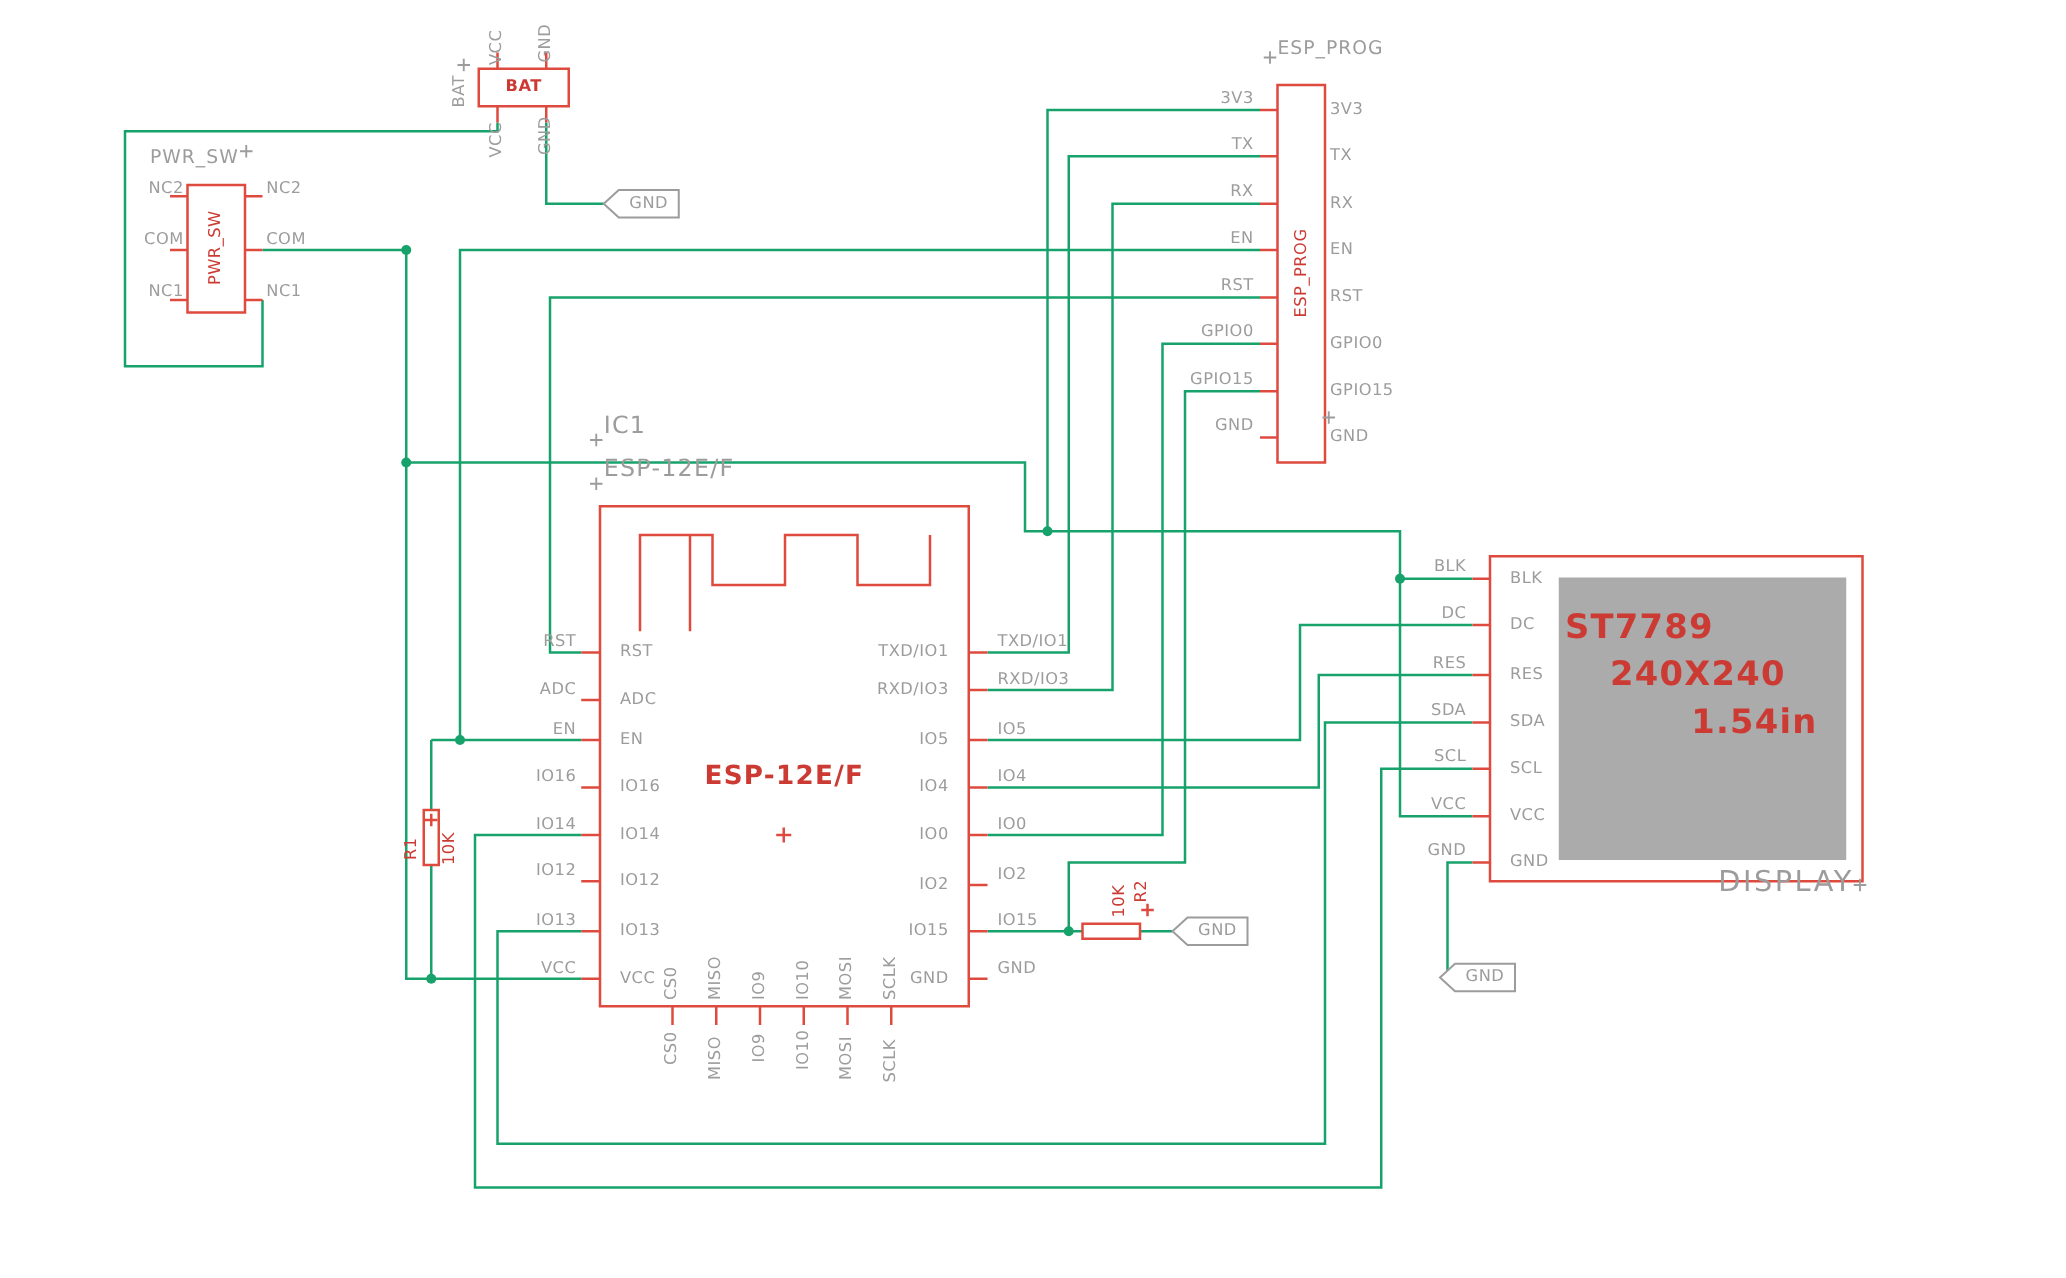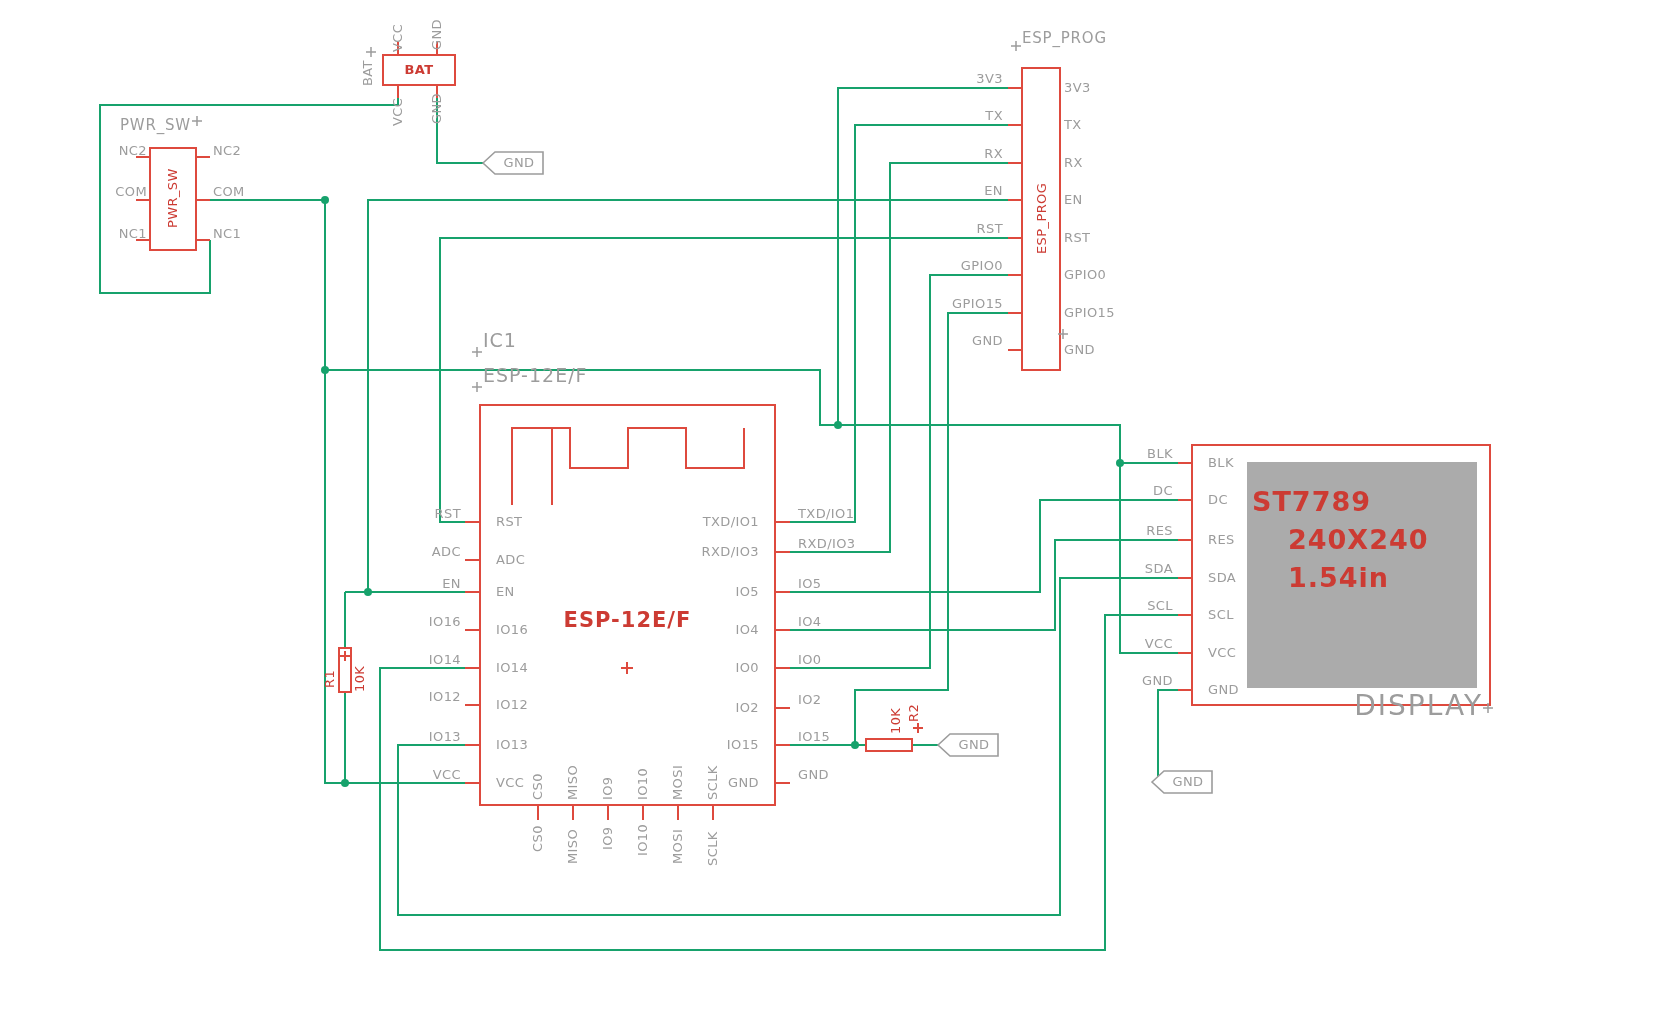--- a/index.html
+++ b/index.html
@@ -7,21 +7,21 @@
           font-family:"DejaVu Sans",sans-serif;}
   #schem-svg{position:absolute;left:0;top:0;z-index:0;}
   .t{position:absolute;z-index:2;font-family:"DejaVu Sans",sans-serif;font-size:13px;line-height:16px;
      color:#9c9c9c;letter-spacing:.4px;white-space:nowrap;}
   .red{color:#cc3b33;}
   .rr{text-align:right;}
   .ctr{text-align:center;}
   .rot{transform:rotate(-90deg);transform-origin:0 0;}
   .t15{font-size:15px;letter-spacing:.8px;}
   .t19{font-size:19px;letter-spacing:1px;}
-  .t21{font-size:28px;letter-spacing:2px;}
+  .t21{font-size:23px;letter-spacing:2px;}
   .t27{font-size:27px;letter-spacing:1px;font-weight:bold;}
   .b{font-weight:bold;}
 </style>
 </head>
 <body>
 
 <div id="canvas">
 
 <svg id="schem-svg" width="1653" height="1022" viewBox="0 0 1653 1022">
 
@@ -250,21 +250,21 @@
 <span class="t rot" style="left:705px;top:866px;">SCLK</span>
 
 <span class="t red rot" style="left:322px;top:688px;">R1</span>
 <span class="t red rot" style="left:352px;top:692px;">10K</span>
 <span class="t red rot" style="left:906px;top:722px;">R2</span>
 <span class="t red rot" style="left:888px;top:734px;">10K</span>
 
 <span class="t t21 rr" style="left:1323px;top:698px;width:160px;">DISPLAY</span>
 <span class="t t27 red" style="left:1252px;top:494px;">ST7789</span>
 <span class="t t27 red" style="left:1288px;top:532px;">240X240</span>
-<span class="t t27 red" style="left:1288px;top:570px;">1.54in</span>
+<span class="t t27 red" style="left:1353px;top:570px;">1.54in</span>
 
 <span class="t" style="left:1208px;top:455px;">BLK</span>
 <span class="t" style="left:1208px;top:492px;">DC</span>
 <span class="t" style="left:1208px;top:532px;">RES</span>
 <span class="t" style="left:1208px;top:570px;">SDA</span>
 <span class="t" style="left:1208px;top:607px;">SCL</span>
 <span class="t" style="left:1208px;top:645px;">VCC</span>
 <span class="t" style="left:1208px;top:682px;">GND</span>
 
 <span class="t rr" style="left:1093px;top:446px;width:80px;">BLK</span>

